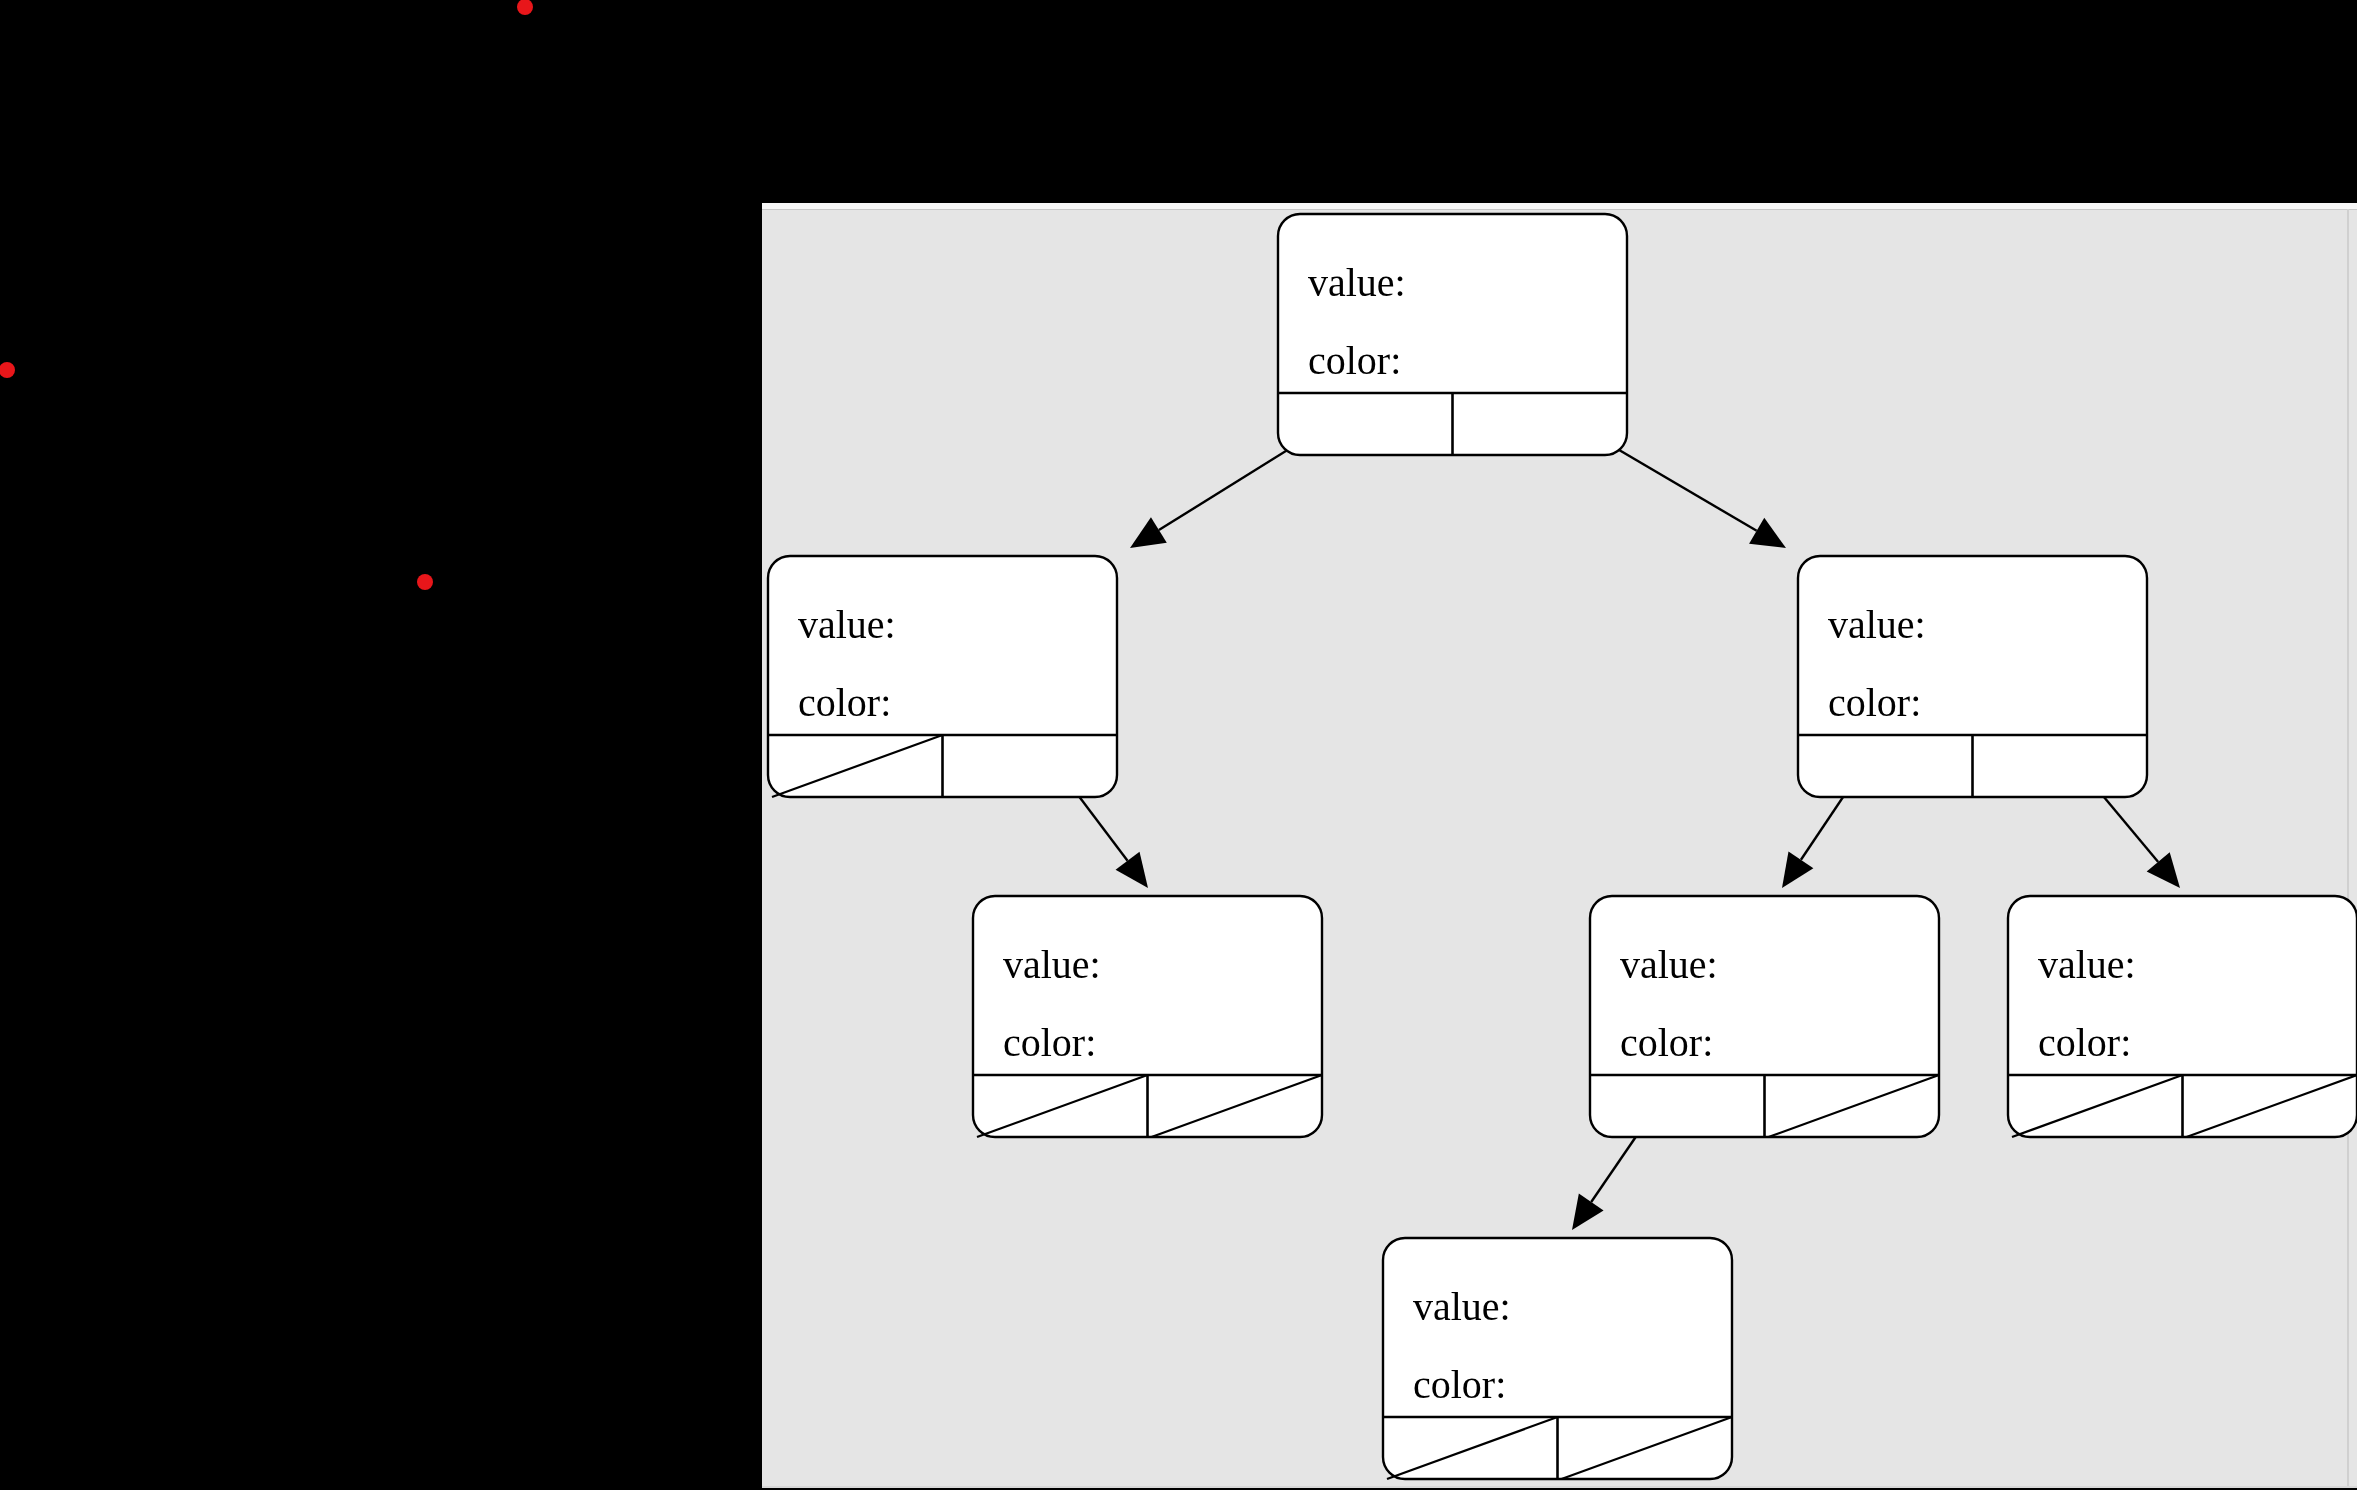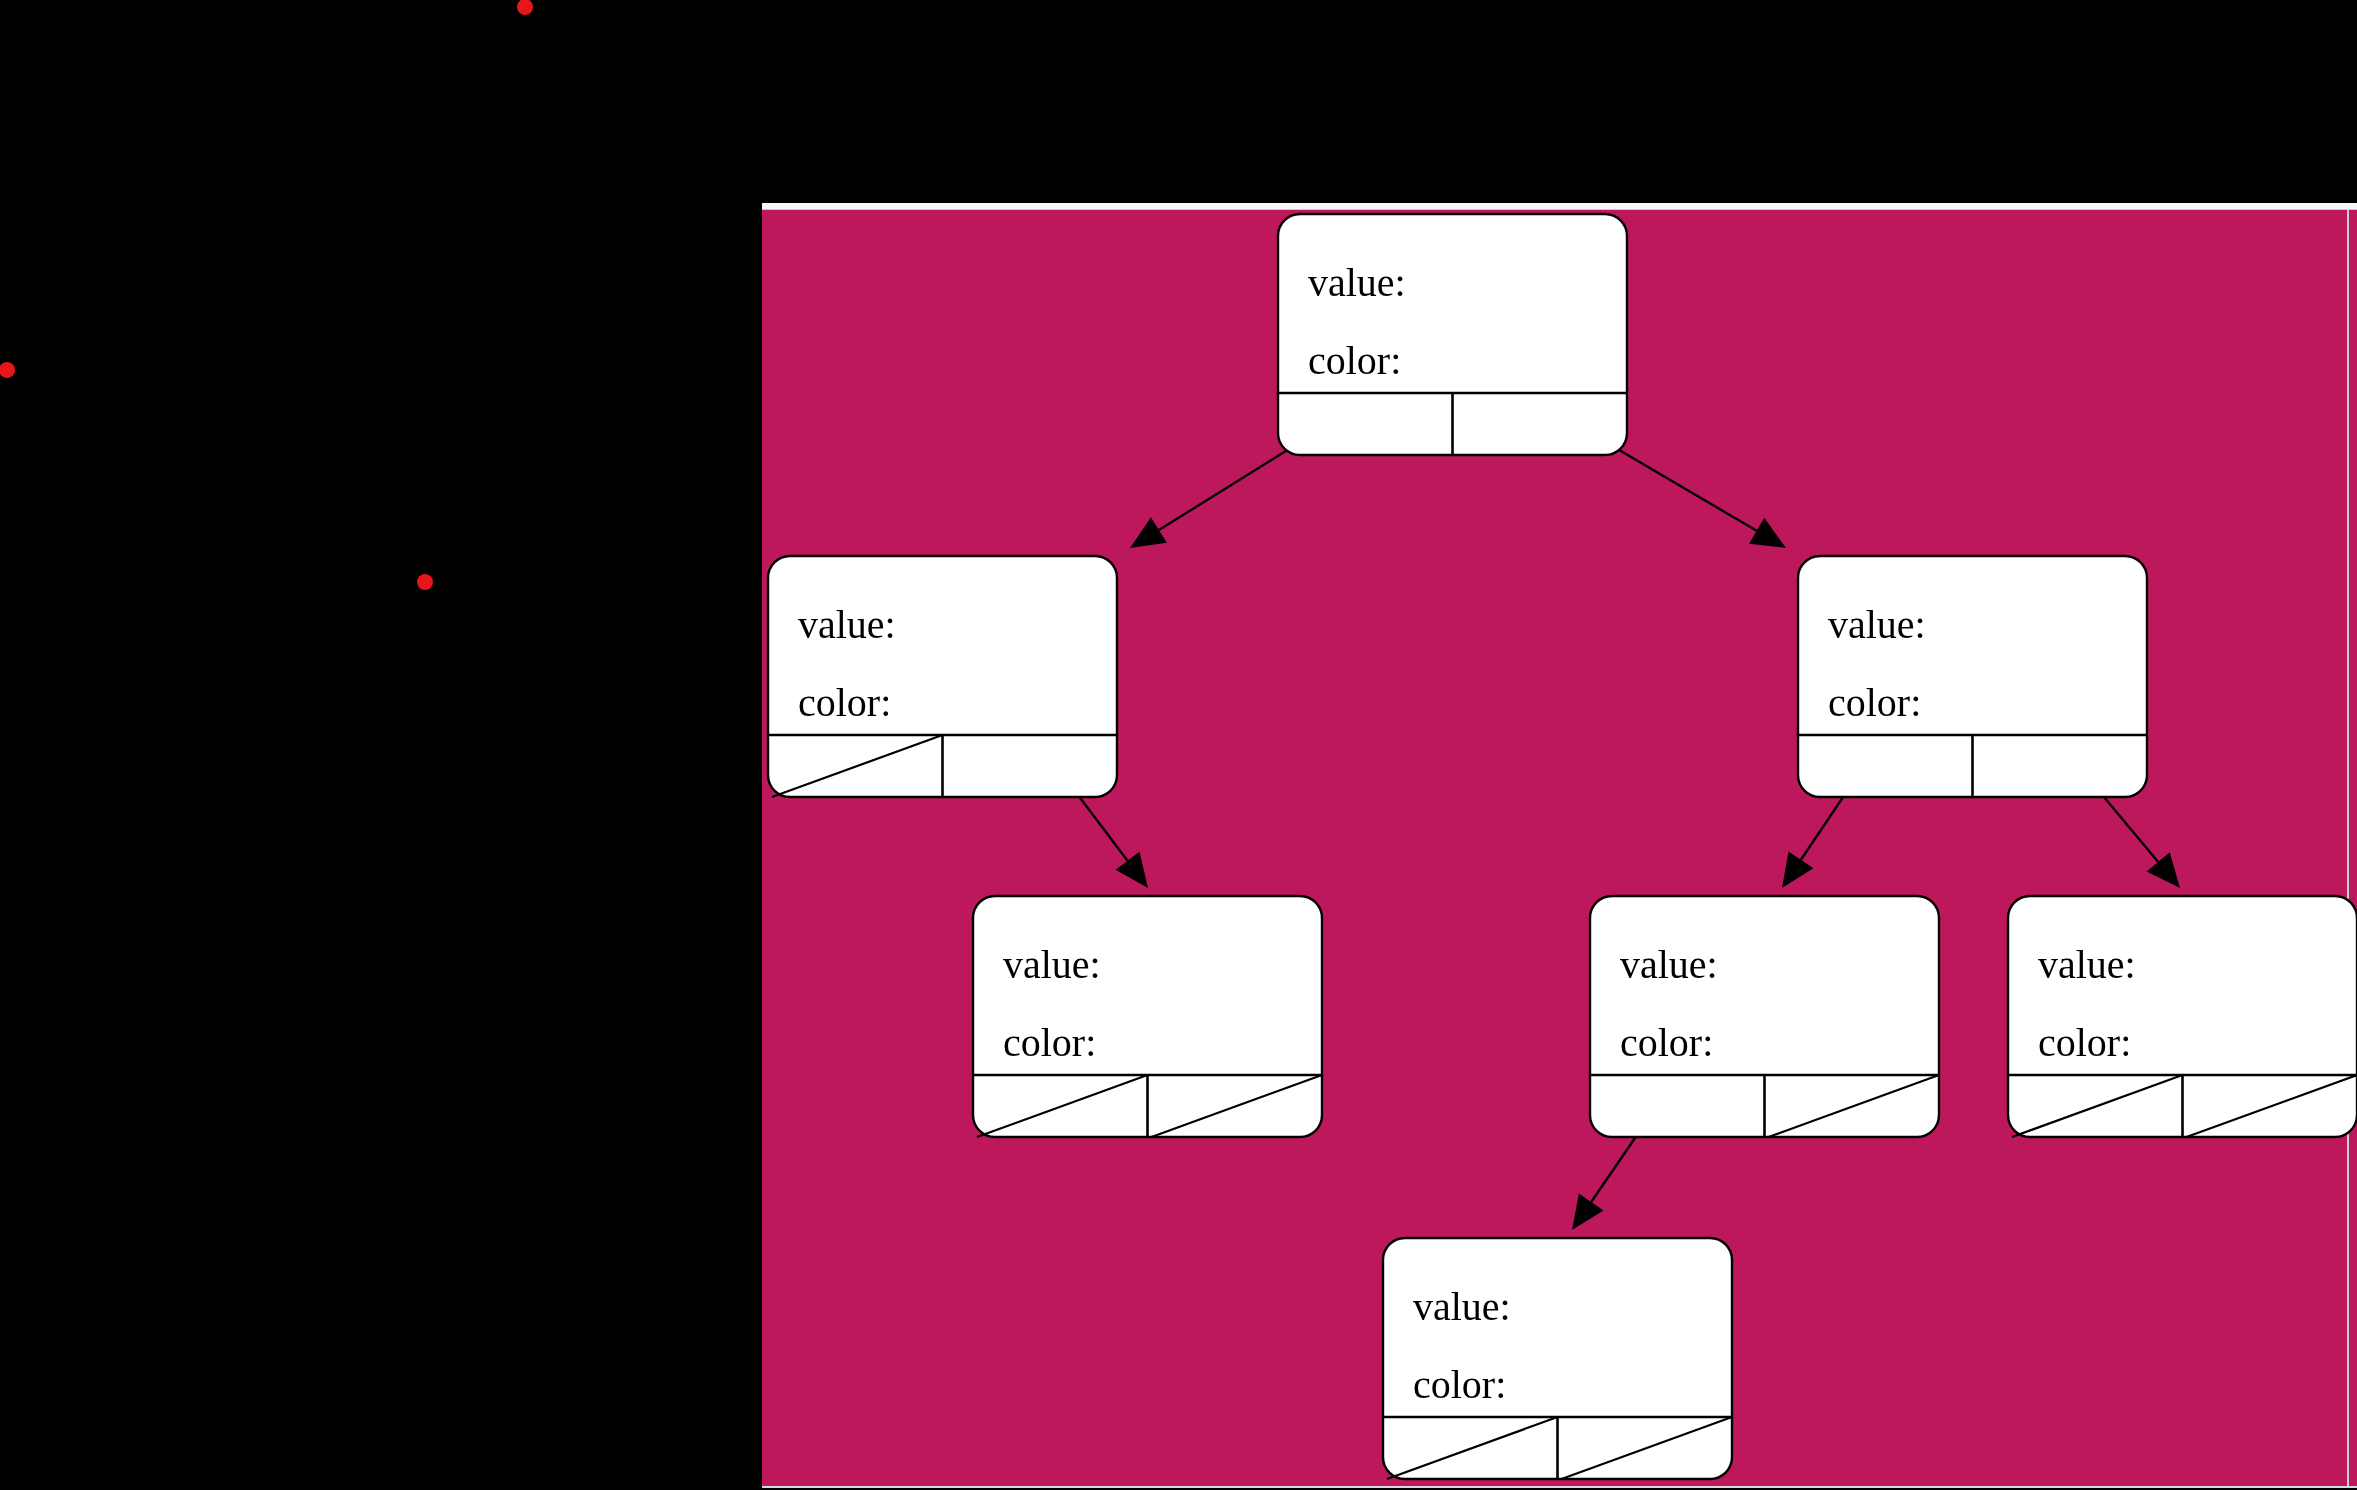--- a/index.html
+++ b/index.html
@@ -97,21 +97,21 @@
 <div id="screen">
 
   <div class="backdrop"></div>
 
   <div id="dots-layer">
       <div class="dot" style="left: 517px; top: -1px; width: 16px; height: 16px; background: rgb(232, 22, 26);"></div>
       <div class="dot" style="left: -1px; top: 362px; width: 16px; height: 16px; background: rgb(232, 22, 26);"></div>
       <div class="dot" style="left: 417px; top: 574px; width: 16px; height: 16px; background: rgb(232, 22, 26);"></div>
     </div>
 
-  <div id="panel" class="panel" style="left: 762px; top: 203px; width: 1595px; height: 1285px; background: #be185d;">
+  <div id="panel" class="panel" style="left: 762px; top: 203px; width: 1595px; height: 1285px; background: #e5e5e5;">
     <div id="panel-chrome" class="panel-chrome" style="left: 0px; top: 0px; width: 1595px; height: 6px;"></div>
     <div id="panel-right-edge" class="panel-edge" style="right: 8px; top: 6px; width: 2px; height: 1279px;"></div>
     <div id="panel-bottom-edge" class="panel-bottom-edge" style="left: 0px; bottom: 0px; width: 1595px; height: 2px;"></div>
     <svg id="diagram-svg" class="diagram" xmlns="http://www.w3.org/2000/svg" width="1595" height="1285" viewBox="0 0 1595 1285">
         <g>
           <g>
             <line x1="606" y1="197" x2="396.87276049884474" y2="327.0455102780293" class="edge-line"></line>
             <polygon points="368,345 388.951662092093,314.3075277050096 404.7938589055965,339.78349285104906" class="arrow-head"></polygon>
           </g>
           <g>

